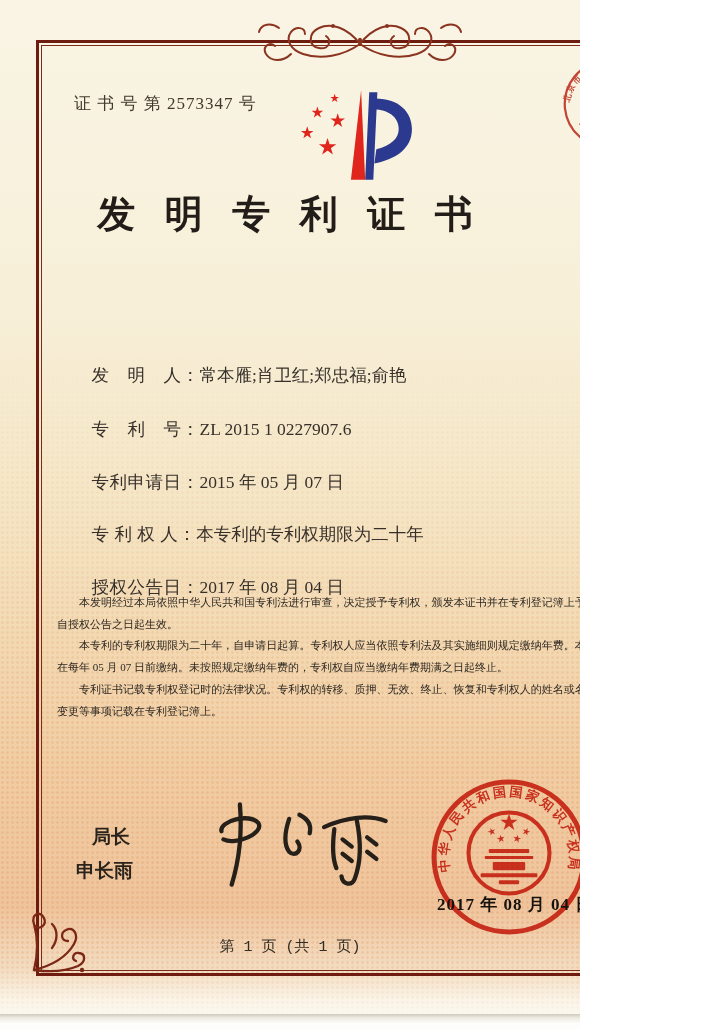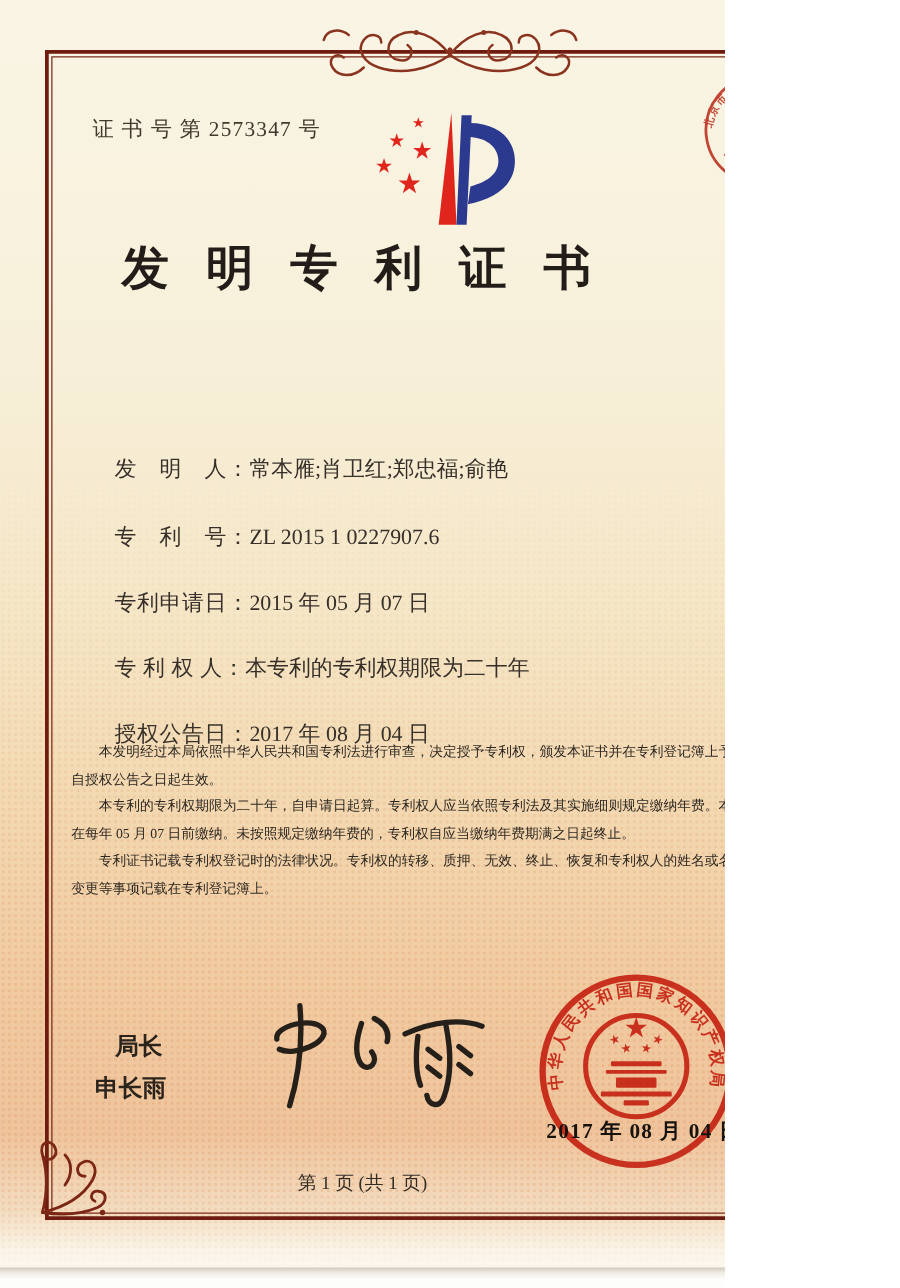--- a/index.html
+++ b/index.html
@@ -66,21 +66,21 @@
   .office-stamp{
     position:absolute;left:428px;top:776px;width:162px;height:162px;z-index:5;
     mix-blend-mode:multiply;opacity:.95;
   }
   .issue-date{
     position:absolute;left:437px;top:893px;z-index:6;white-space:pre;
     font-size:17px;font-weight:bold;color:#17120d;letter-spacing:1px;
   }
   .footer{
     position:absolute;left:0;top:937px;width:100%;text-align:center;z-index:4;
-    font-size:15px;color:#332c24;white-space:pre;
+    font-size:15px;color:#332c24;white-space:pre;font-family:Liberation Mono, monospace;
   }
   svg text{font-family:"Liberation Serif","DejaVu Serif",serif;}
 </style>
 </head>
 <body>
 
 <div class="page">
 
   <div class="halftone"></div>
 

